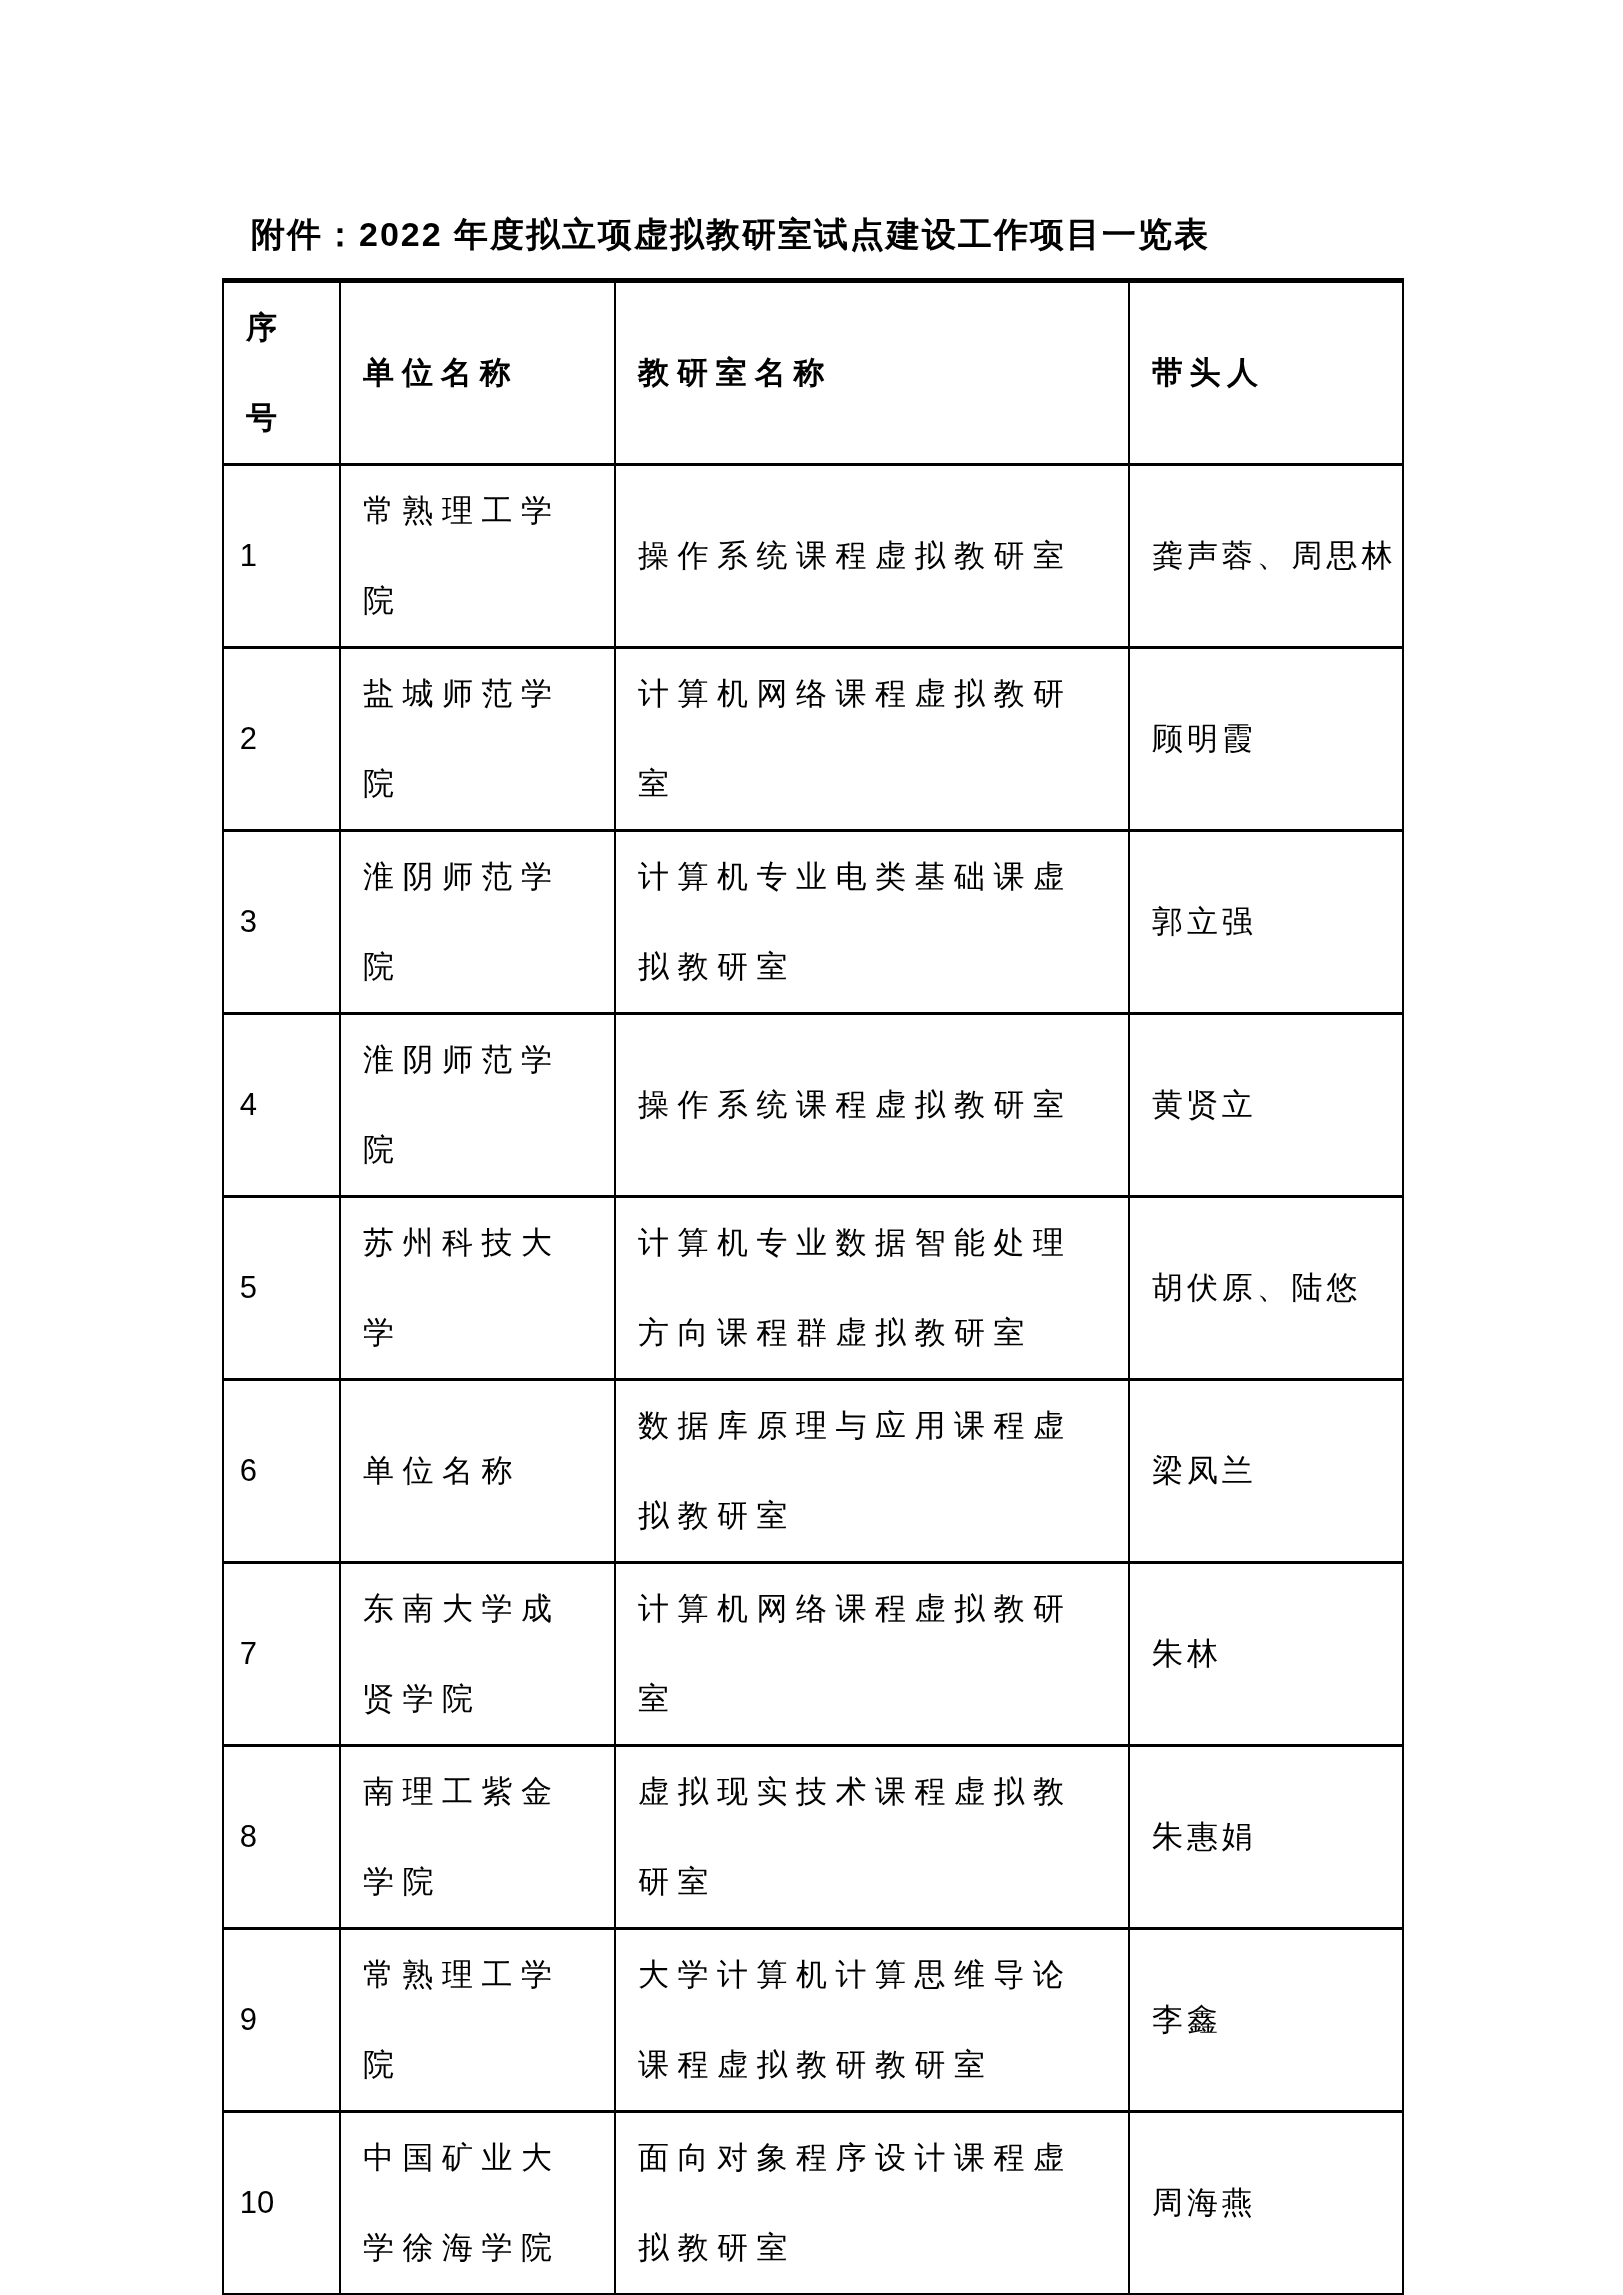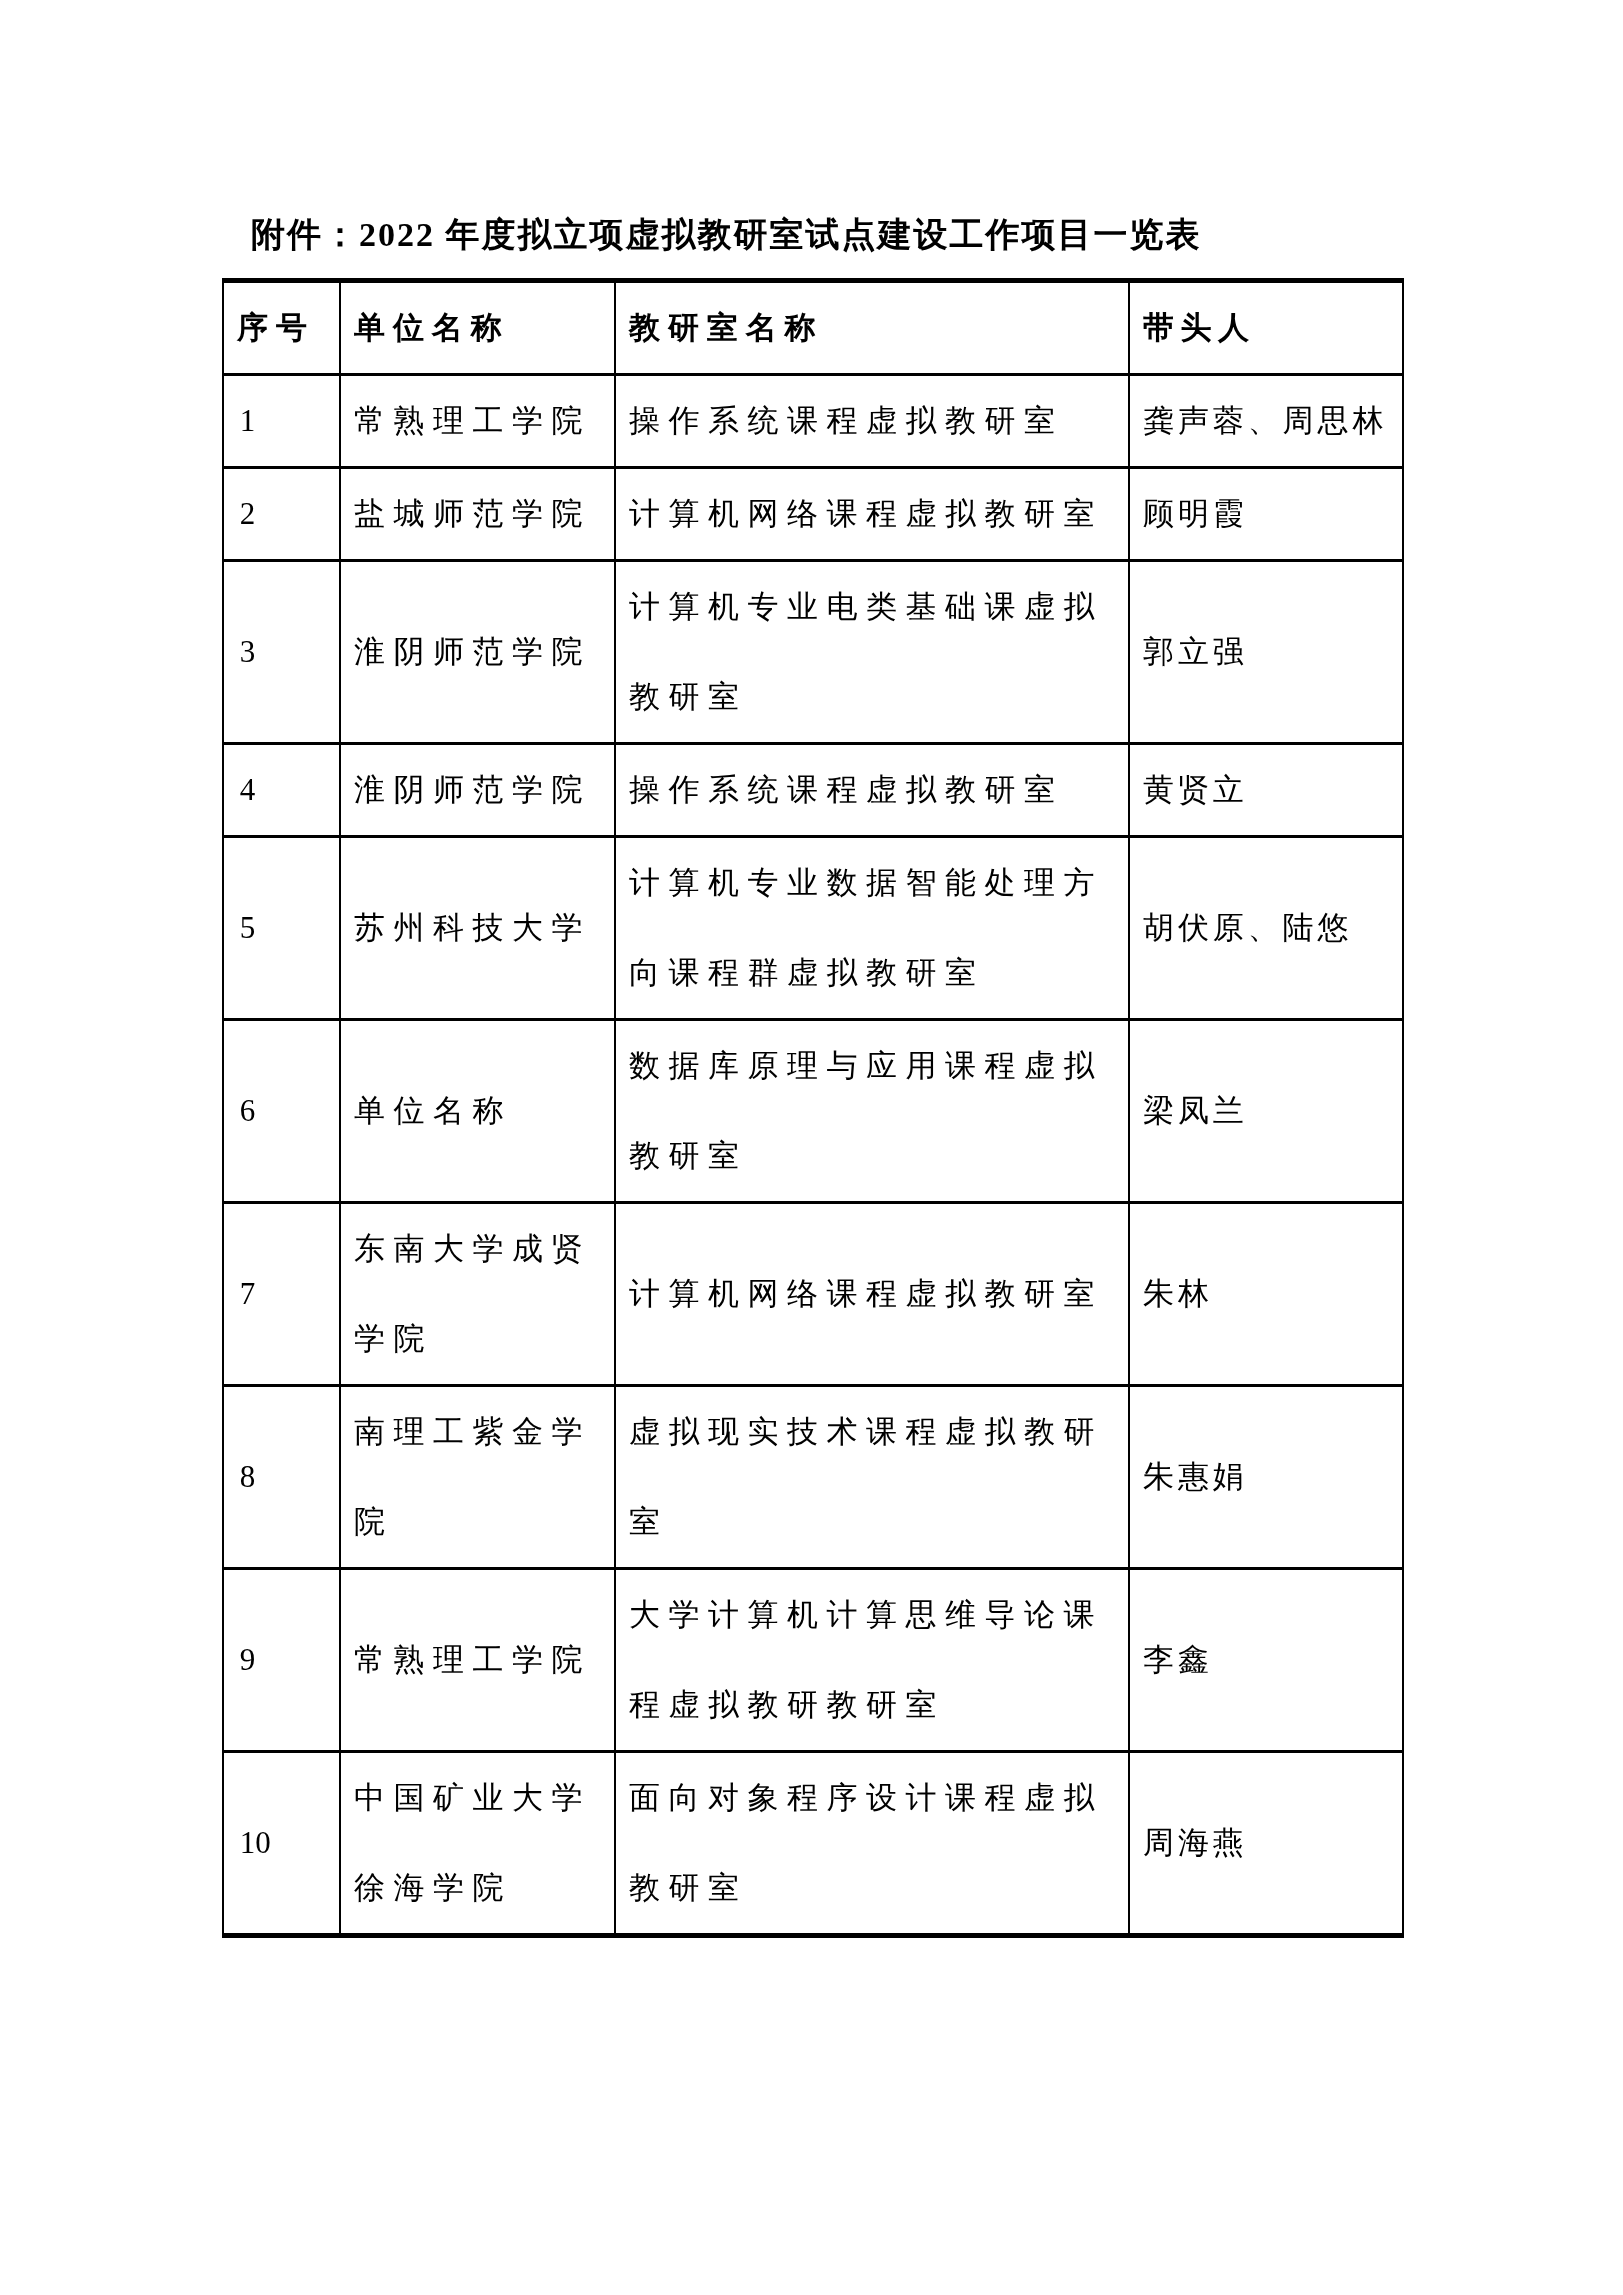--- a/index.html
+++ b/index.html
@@ -5,21 +5,21 @@
   html, body {
     margin: 0;
     padding: 0;
     background: #ffffff;
   }
   .page {
     position: relative;
     width: 1505px;
     height: 2295px;
     background: #ffffff;
-    font-family: Liberation Serif, serif;
+    font-family: Liberation Sans, sans-serif;
     color: #000000;
     overflow: hidden;
   }
   .content {
     position: absolute;
     left: 222px;
     top: 211px;
     width: 1184px;
   }
   .doc-title {
@@ -42,21 +42,21 @@
   col.w-no     { width: 117px; }
   col.w-unit   { width: 275px; }
   col.w-office { width: 514px; }
   col.w-leader { width: 274px; }
   th, td {
     border: 2.6px solid #000;
     border-top-width: 3.3px;
     border-bottom-width: 3.3px;
     vertical-align: middle;
     text-align: left;
-    padding: 0 13px;
+    padding: 0 22px;
     font-size: 31px;
     line-height: 90px;
     word-break: break-all;
     overflow: hidden;
   }
   th {
     font-weight: bold;
     letter-spacing: 7.9px;
   }
   td.c-no {

